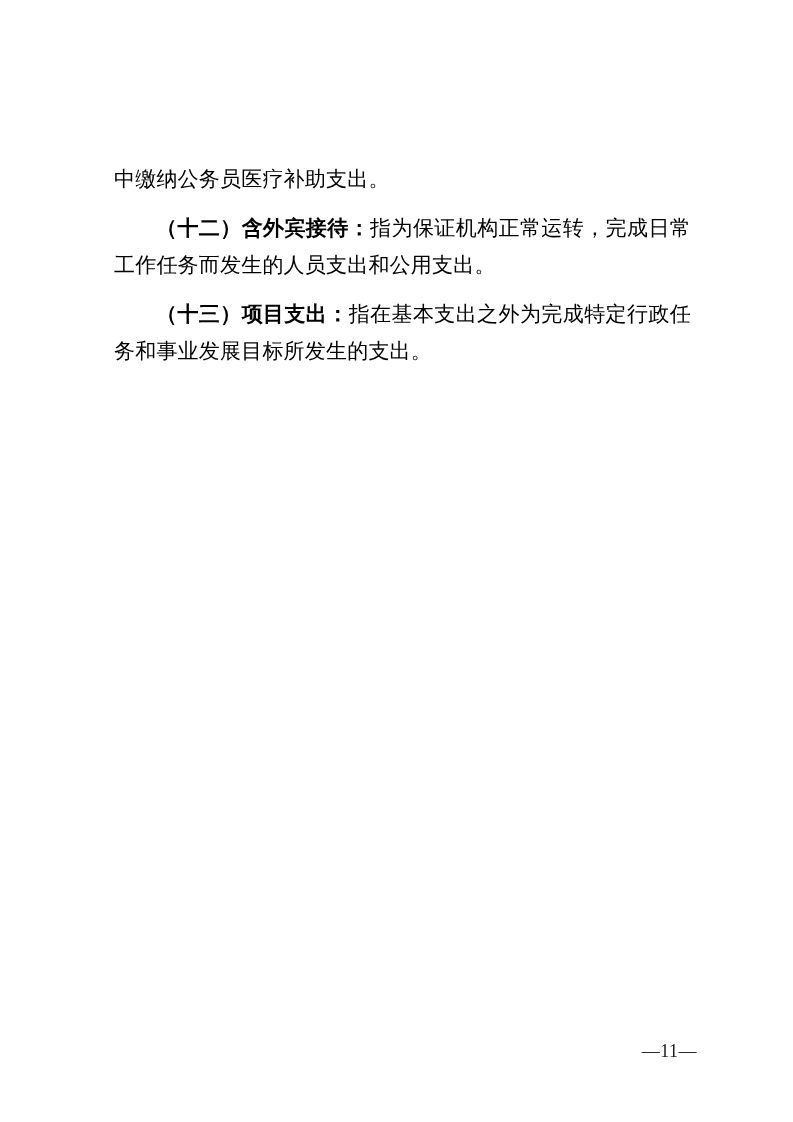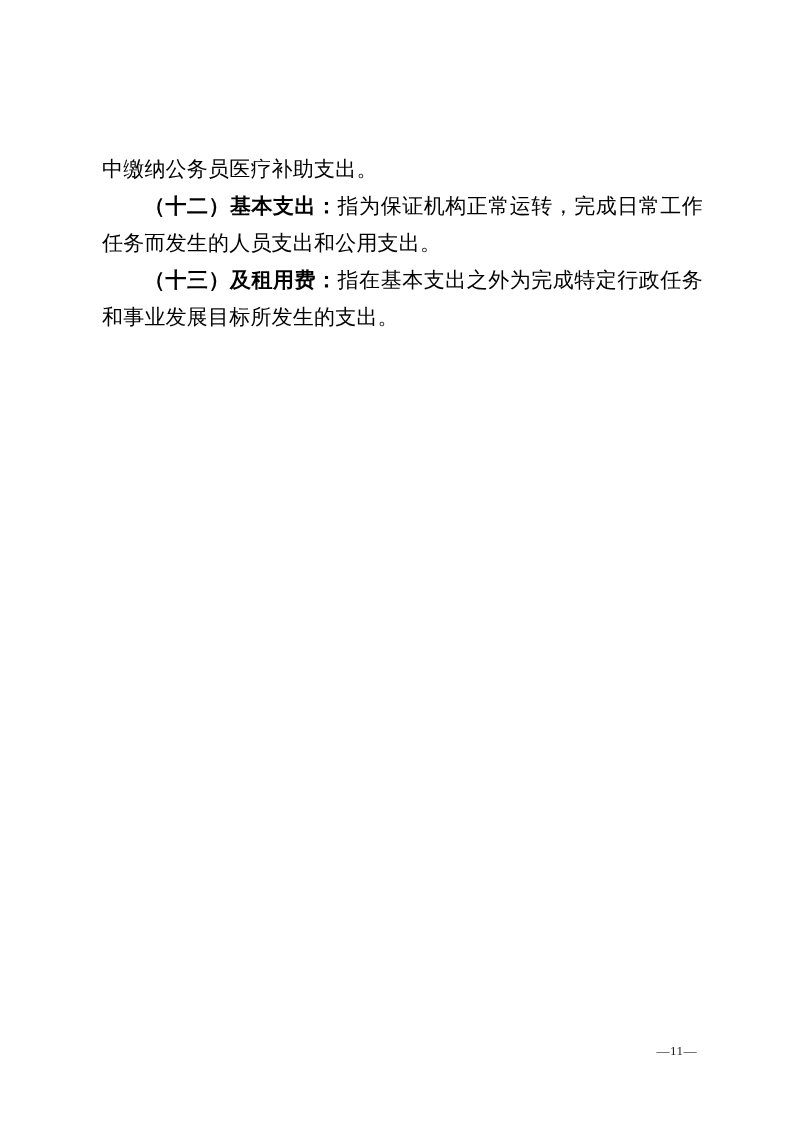--- a/index.html
+++ b/index.html
@@ -26,43 +26,44 @@
     left: 102px;
     top: 150px;
     width: 601px;
     color: #000000;
     font-size: 21px;
     line-height: 37px;
     text-align: justify;
     letter-spacing: 0.2px;
   }
   .para {
-    margin: 0;
+    margin: 12px;
     padding: 0;
+    font-family: Liberation Mono, monospace;
   }
   .para.indent {
     text-indent: 42px;
   }
   .para b {
     font-weight: 700;
   }
   .footer-page-num {
     position: absolute;
     top: 1041px;
     right: 96px;
     font-family: "Liberation Serif", serif;
-    font-size: 13px;
+    font-size: 18px;
     line-height: 20px;
     color: #1c1c1c;
     letter-spacing: 0.5px;
   }
 </style>
 </head>
 <body>
 
 <div class="page">
   <div class="doc-body" id="doc-body">
       <p class="para"><span>中缴纳公务员医疗补助支出。</span></p>
-      <p class="para indent"><b>（十二）基本支出：</b><span>指为保证机构正常运转，完成日常工作任务而发生的人员支出和公用支出。</span></p>
-      <p class="para indent"><b>（十三）及租用费：</b><span>指在基本支出之外为完成特定行政任务和事业发展目标所发生的支出。</span></p>
+      <p class="para indent"><b>（十二）含外宾接待：</b><span>指为保证机构正常运转，完成日常工作任务而发生的人员支出和公用支出。</span></p>
+      <p class="para indent"><b>（十三）项目支出：</b><span>指在基本支出之外为完成特定行政任务和事业发展目标所发生的支出。</span></p>
     </div>
   <div class="footer-page-num">—11—</div>
 </div>
 
 </body></html>

